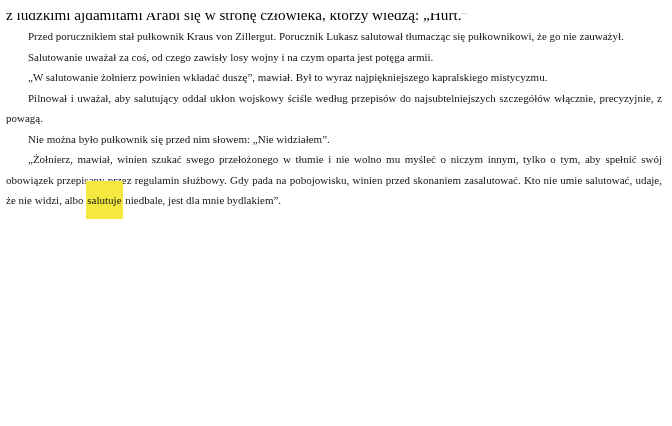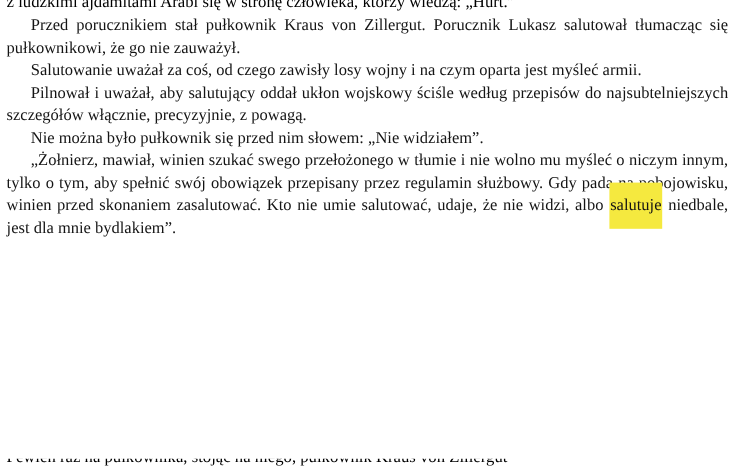--- a/index.html
+++ b/index.html
@@ -18,37 +18,37 @@
     position: relative;
     width: 672px;
     height: 426px;
     background: #ffffff;
     box-sizing: border-box;
     padding: 0 10px 0 6px;
   }
   .text-col {
     position: relative;
     width: 656px;
-    font-size: 15px;
+    font-size: 11px;
     line-height: 20.5px;
     text-align: justify;
     text-justify: inter-word;
     color: #141414;
   }
   p.para {
     margin: 0;
     text-indent: 22px;
     text-align: justify;
   }
   
   .clipped-top {
     position: relative;
     height: 12px;
     overflow: hidden;
-    margin: 0 0 1px 0;
+    margin: 13px 0 1px 0;
   }
   .clipped-top .inner {
     position: absolute;
     top: -8px;
     left: 0;
     width: 100%;
     font-size: 15.2px;
     line-height: 20.5px;
     white-space: nowrap;
   }
@@ -79,21 +79,22 @@
 <body>
 
 <div class="page">
 
   <div class="clipped-top">
     <div class="inner">z ludzkimi ajdamitami Arabi się w stronę człowieka, którzy wiedzą: „Hurt.”</div>
   </div>
 
   <div class="text-col">
     <p class="para">Przed porucznikiem stał pułkownik Kraus von Zillergut. Porucznik Lukasz salutował tłumacząc się pułkownikowi, że go nie zauważył.</p>
-    <p class="para">Salutowanie uważał za coś, od czego zawisły losy wojny i na czym oparta jest myśleć armii.</p>
+    <p class="para">Salutowanie uważał za coś, od czego zawisły losy wojny i na czym oparta jest potęga armii.</p>
+    <p class="para">„W salutowanie żołnierz powinien wkładać duszę”, mawiał. Był to wyraz najpiękniejszego kapralskiego mistycyzmu.</p>
     <p class="para">Pilnował i uważał, aby salutujący oddał ukłon wojskowy ściśle według przepisów do najsubtelniejszych szczegółów włącznie, precyzyjnie, z powagą.</p>
     <p class="para">Nie można było pułkownik się przed nim słowem: „Nie widziałem”.</p>
     <p class="para"><span>„Żołnierz, mawiał, winien szukać swego przełożonego w tłumie i nie wolno mu myśleć o niczym innym, tylko o tym, aby spełnić swój obowiązek przepisany przez regulamin służbowy. Gdy pada na pobojowisku, winien przed skonaniem zasalutować. Kto nie umie salutować, udaje, że nie widzi, albo </span><span class="hl">salutuje</span><span> niedbale, jest dla mnie bydlakiem”.</span></p>
   </div>
 
   <div class="clipped-bottom">
     <div class="inner">Pewien raz na pułkownika, stojąc na niego, pułkownik Kraus von Zillergut</div>
   </div>
 
 </div>

